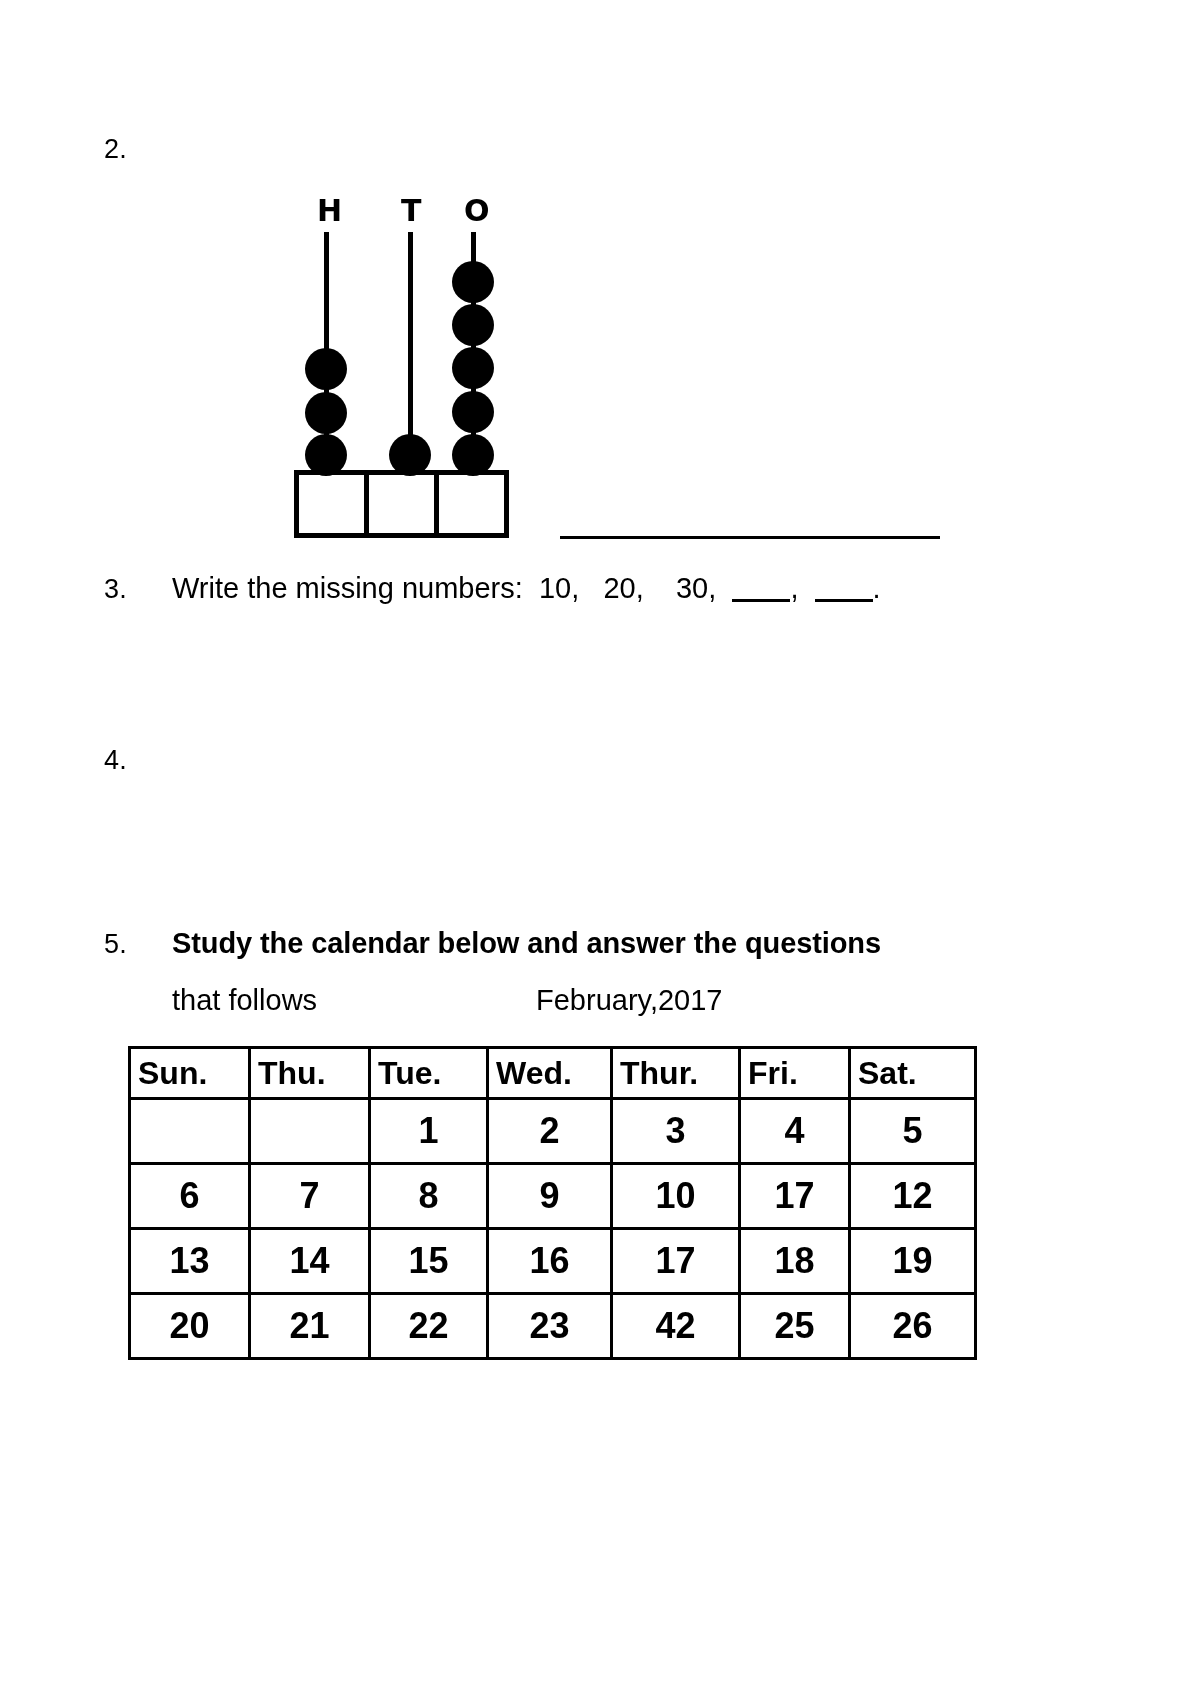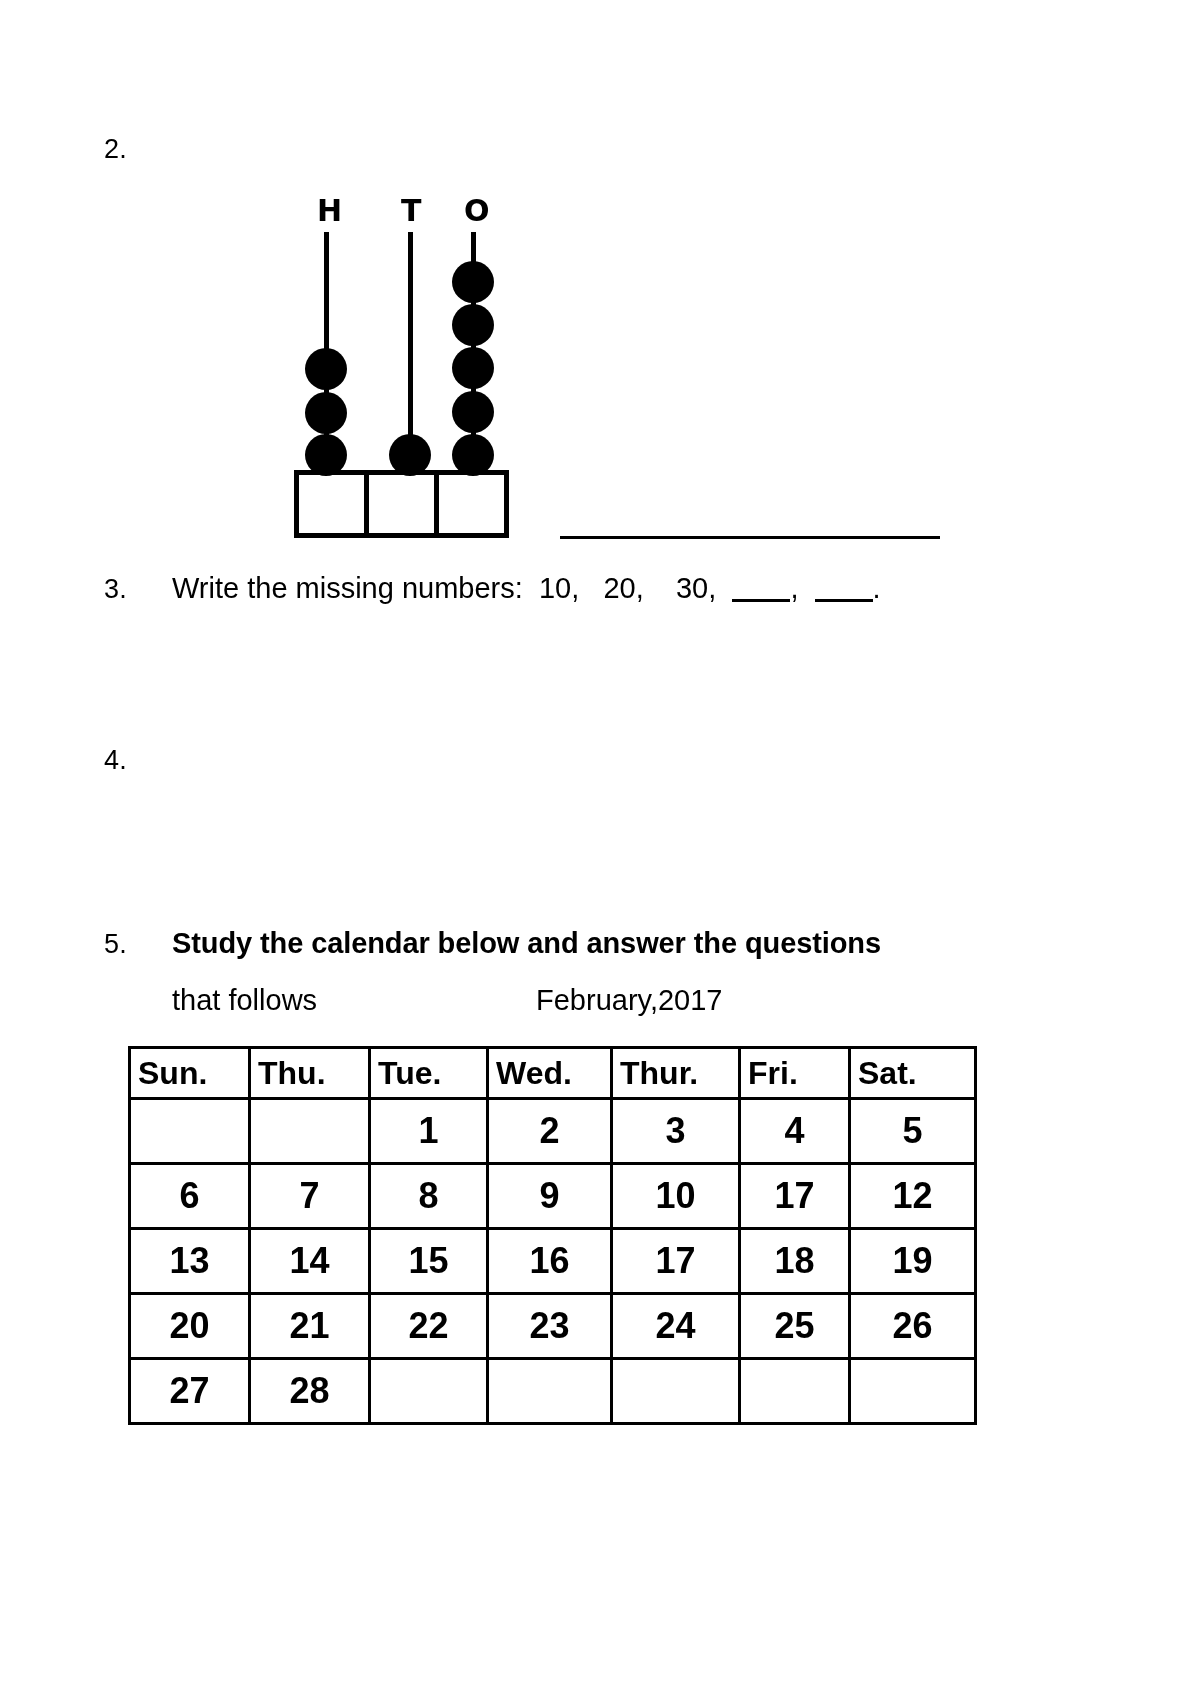--- a/index.html
+++ b/index.html
@@ -267,29 +267,20 @@
         <td>16</td>
         <td>17</td>
         <td>18</td>
         <td>19</td>
       </tr>
       <tr>
         <td>20</td>
         <td>21</td>
         <td>22</td>
         <td>23</td>
-        <td>24</td>
+        <td>42</td>
         <td>25</td>
         <td>26</td>
       </tr>
-      <tr>
-        <td>27</td>
-        <td>28</td>
-        <td></td>
-        <td></td>
-        <td></td>
-        <td></td>
-        <td></td>
-      </tr>
     </tbody>
   </table>
 
 </div>
 
 </body></html>

